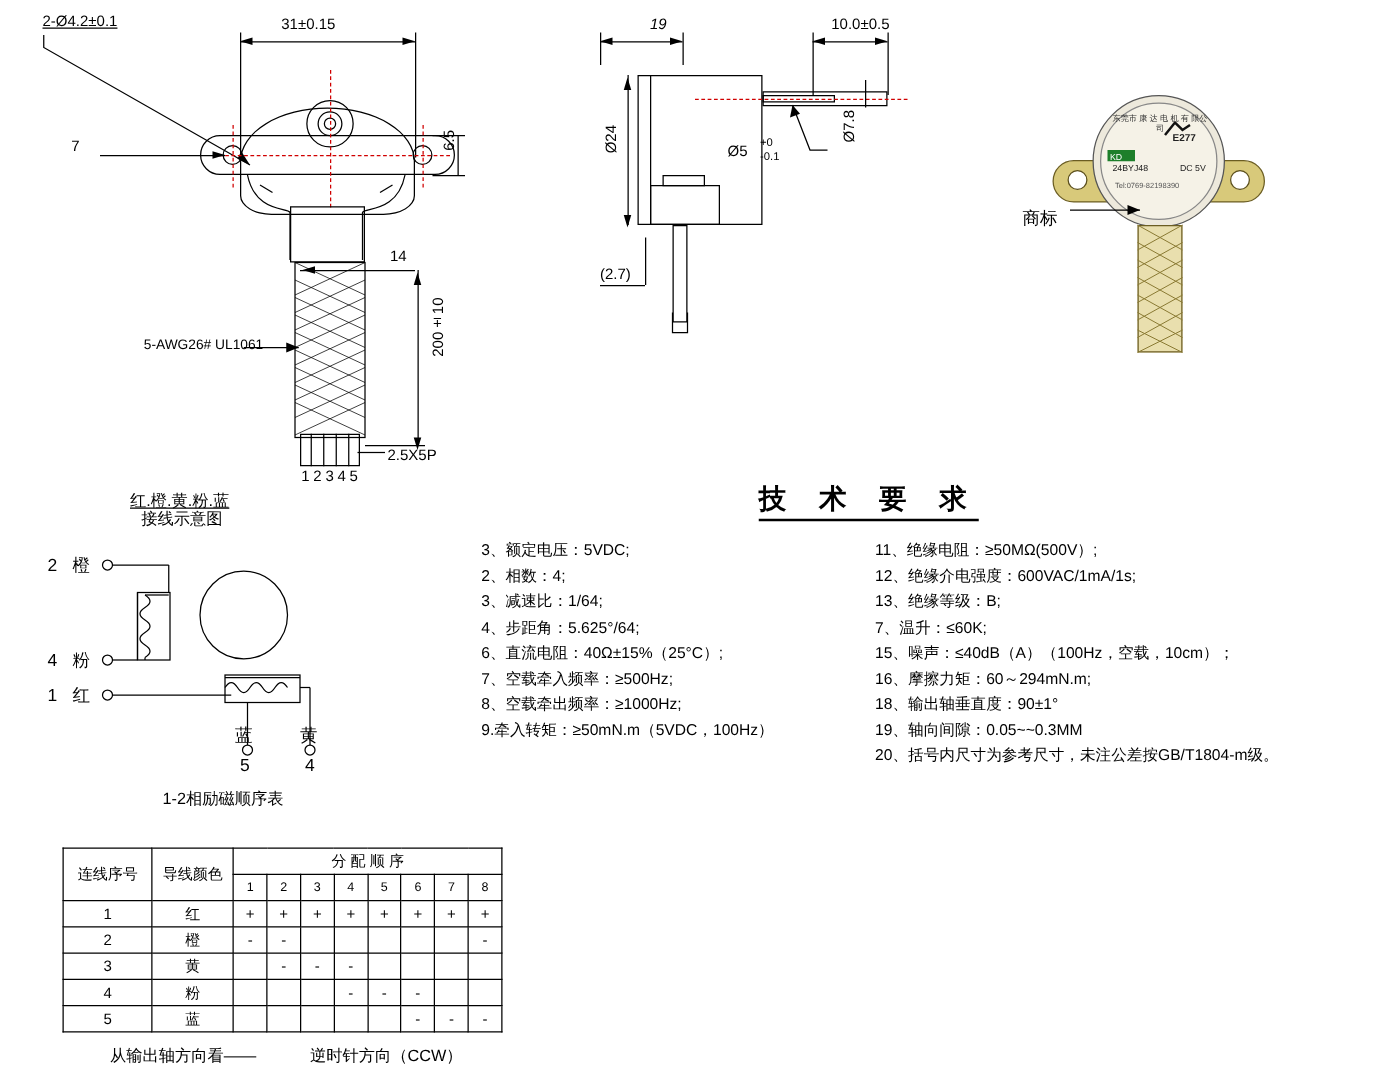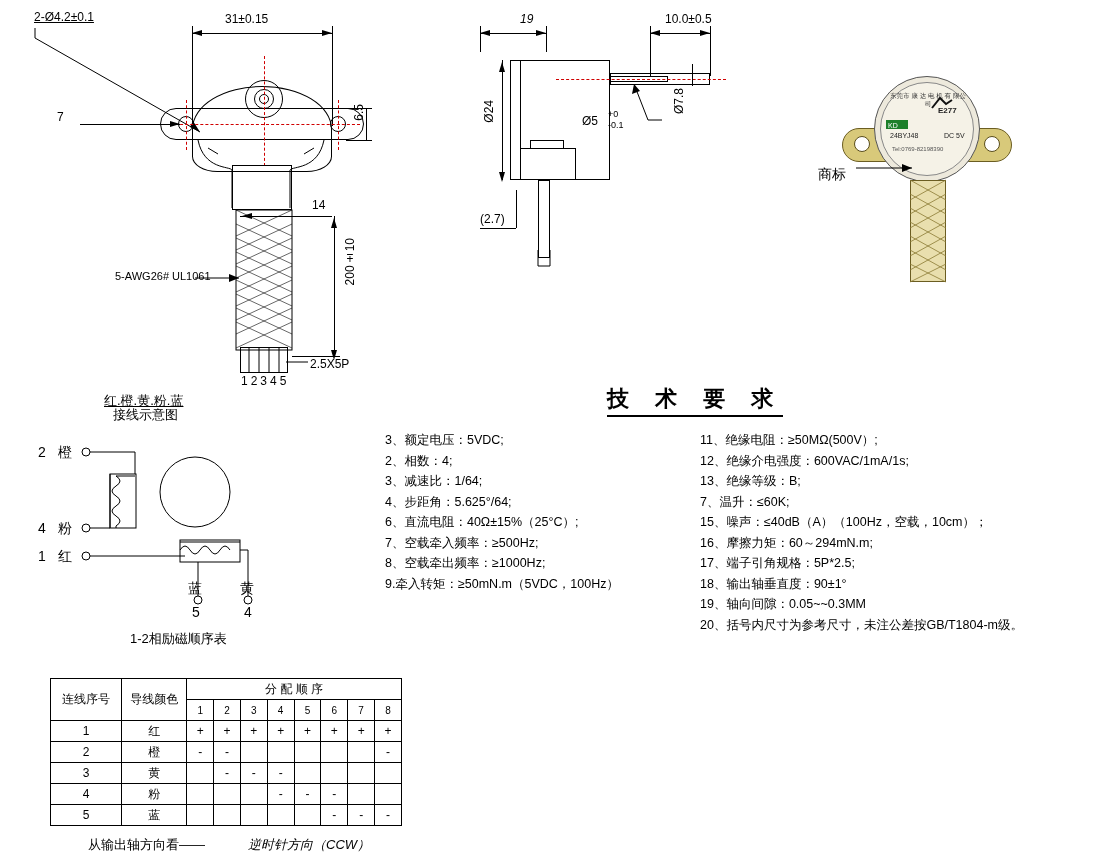--- a/index.html
+++ b/index.html
@@ -302,21 +302,20 @@
   <div>9.牵入转矩：≥50mN.m（5VDC，100Hz）</div>
 </div>
 
 <div class="req-list" style="left:700px;top:430px;">
   <div>11、绝缘电阻：≥50MΩ(500V）;</div>
   <div>12、绝缘介电强度：600VAC/1mA/1s;</div>
   <div>13、绝缘等级：B;</div>
   <div>7、温升：≤60K;</div>
   <div>15、噪声：≤40dB（A）（100Hz，空载，10cm）；</div>
   <div>16、摩擦力矩：60～294mN.m;</div>
-  <div>17、端子引角规格：5P*2.5;</div>
   <div>18、输出轴垂直度：90±1°</div>
   <div>19、轴向间隙：0.05~~0.3MM</div>
   <div>20、括号内尺寸为参考尺寸，未注公差按GB/T1804-m级。</div>
 </div>
 
 <table class="spec" style="left:50px;top:678px;width:352px;">
   <tbody>
       <tr>
     <td rowspan="2" style="width:68px;">连线序号</td>
     <td rowspan="2" style="width:62px;">导线颜色</td>
@@ -389,13 +388,13 @@
     <td></td>
     <td></td>
     <td>-</td>
     <td>-</td>
     <td>-</td>
   </tr>
 </tbody>
   </table>
 
 <div class="lbl" style="left:88px;top:836px;font-size:13px;">从输出轴方向看——</div>
-<div class="lbl" style="left:248px;top:836px;font-size:13px;font-style:italic;">逆时针方向（CCW）</div>
+<div class="lbl" style="left:248px;top:836px;font-size:13px;">逆时针方向（CCW）</div>
 
 </body></html>

